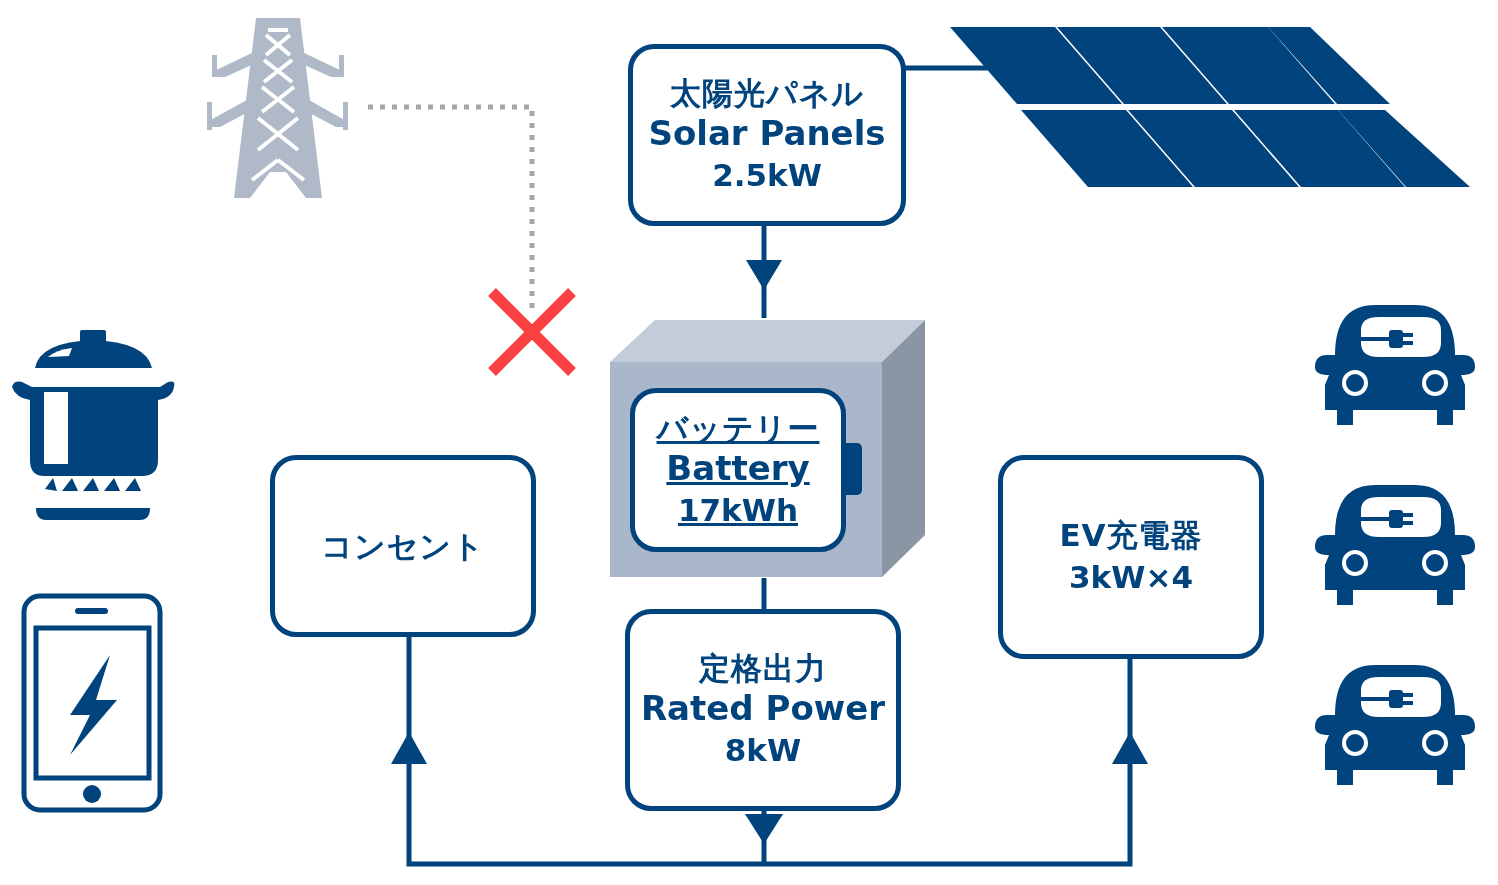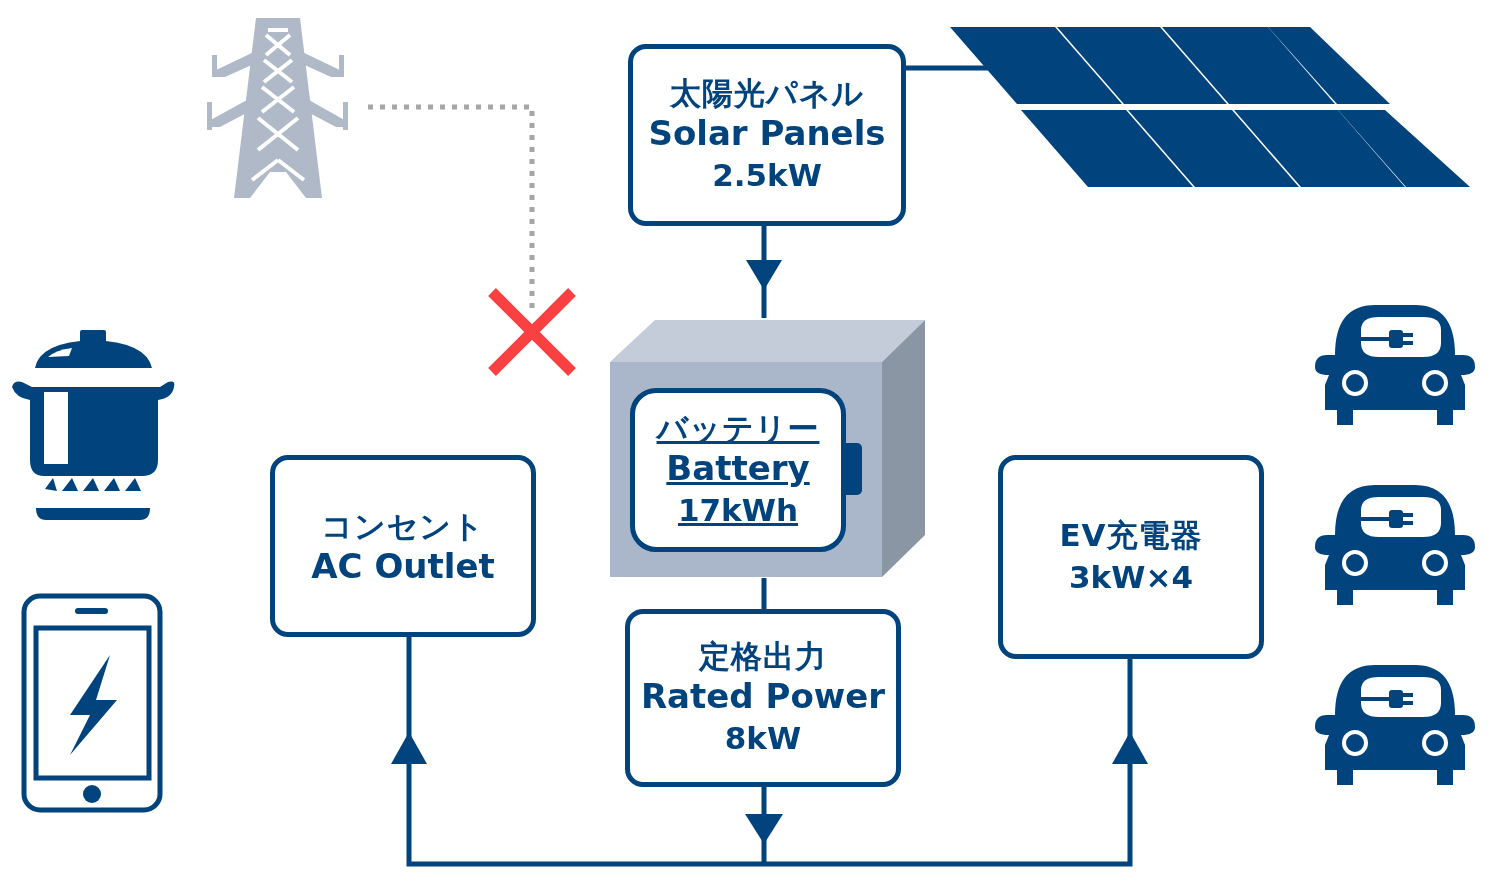--- a/index.html
+++ b/index.html
@@ -1,19 +1,19 @@
 <!DOCTYPE html>
 <html><head>
 <meta charset="utf-8">
 <style>
   html, body { margin:0; padding:0; background:#ffffff; }
   body { width:1498px; height:885px; position:relative; overflow:hidden;
          font-family:"DejaVu Sans","Liberation Sans",sans-serif; color:#01437c; }
   svg.layer { position:absolute; left:0; top:0; }
-  .box { position:absolute; box-sizing:border-box; border:5px solid #01437c; border-radius:18px;
+  .box { position:absolute; box-sizing:border-box; border:5px solid #01437c; border-radius:26px;
          background:#fff; display:flex; flex-direction:column; align-items:center; justify-content:center;
          text-align:center; font-weight:bold; color:#01437c; }
   .box .ja { font-size:31px; line-height:40px; letter-spacing:1px; }
   .box .en { font-size:34px; line-height:40px; }
   .box .val { font-size:31px; line-height:44px; }
 </style>
 </head>
 <body>
 
 <svg class="layer" width="1498" height="885" viewBox="0 0 1498 885">
@@ -128,27 +128,26 @@
   <div class="en">Solar Panels</div>
   <div class="val">2.5kW</div>
 </div>
 
 <div class="box" style="left:630px; top:388px; width:216px; height:164px; border-radius:26px;text-decoration:underline;">
   <div class="ja">バッテリー</div>
   <div class="en">Battery</div>
   <div class="val">17kWh</div>
 </div>
 
-<div class="box" style="left:625px; top:609px; width:276px; height:178px;">
+<div class="box" style="left:625px; top:609px; width:276px; height:202px;">
   <div class="ja">定格出力</div>
   <div class="en">Rated Power</div>
   <div class="val">8kW</div>
 </div>
 
 <div class="box" style="left:270px; top:455px; width:266px; height:182px;">
   <div class="ja">コンセント</div>
-  <div class="en">AC Outlet</div>
 </div>
 
 <div class="box" style="left:998px; top:455px; width:266px; height:204px;align-items:center;">
   <div class="ja">EV充電器</div>
   <div class="val">3kW×4</div>
 </div>
 
 </body></html>

